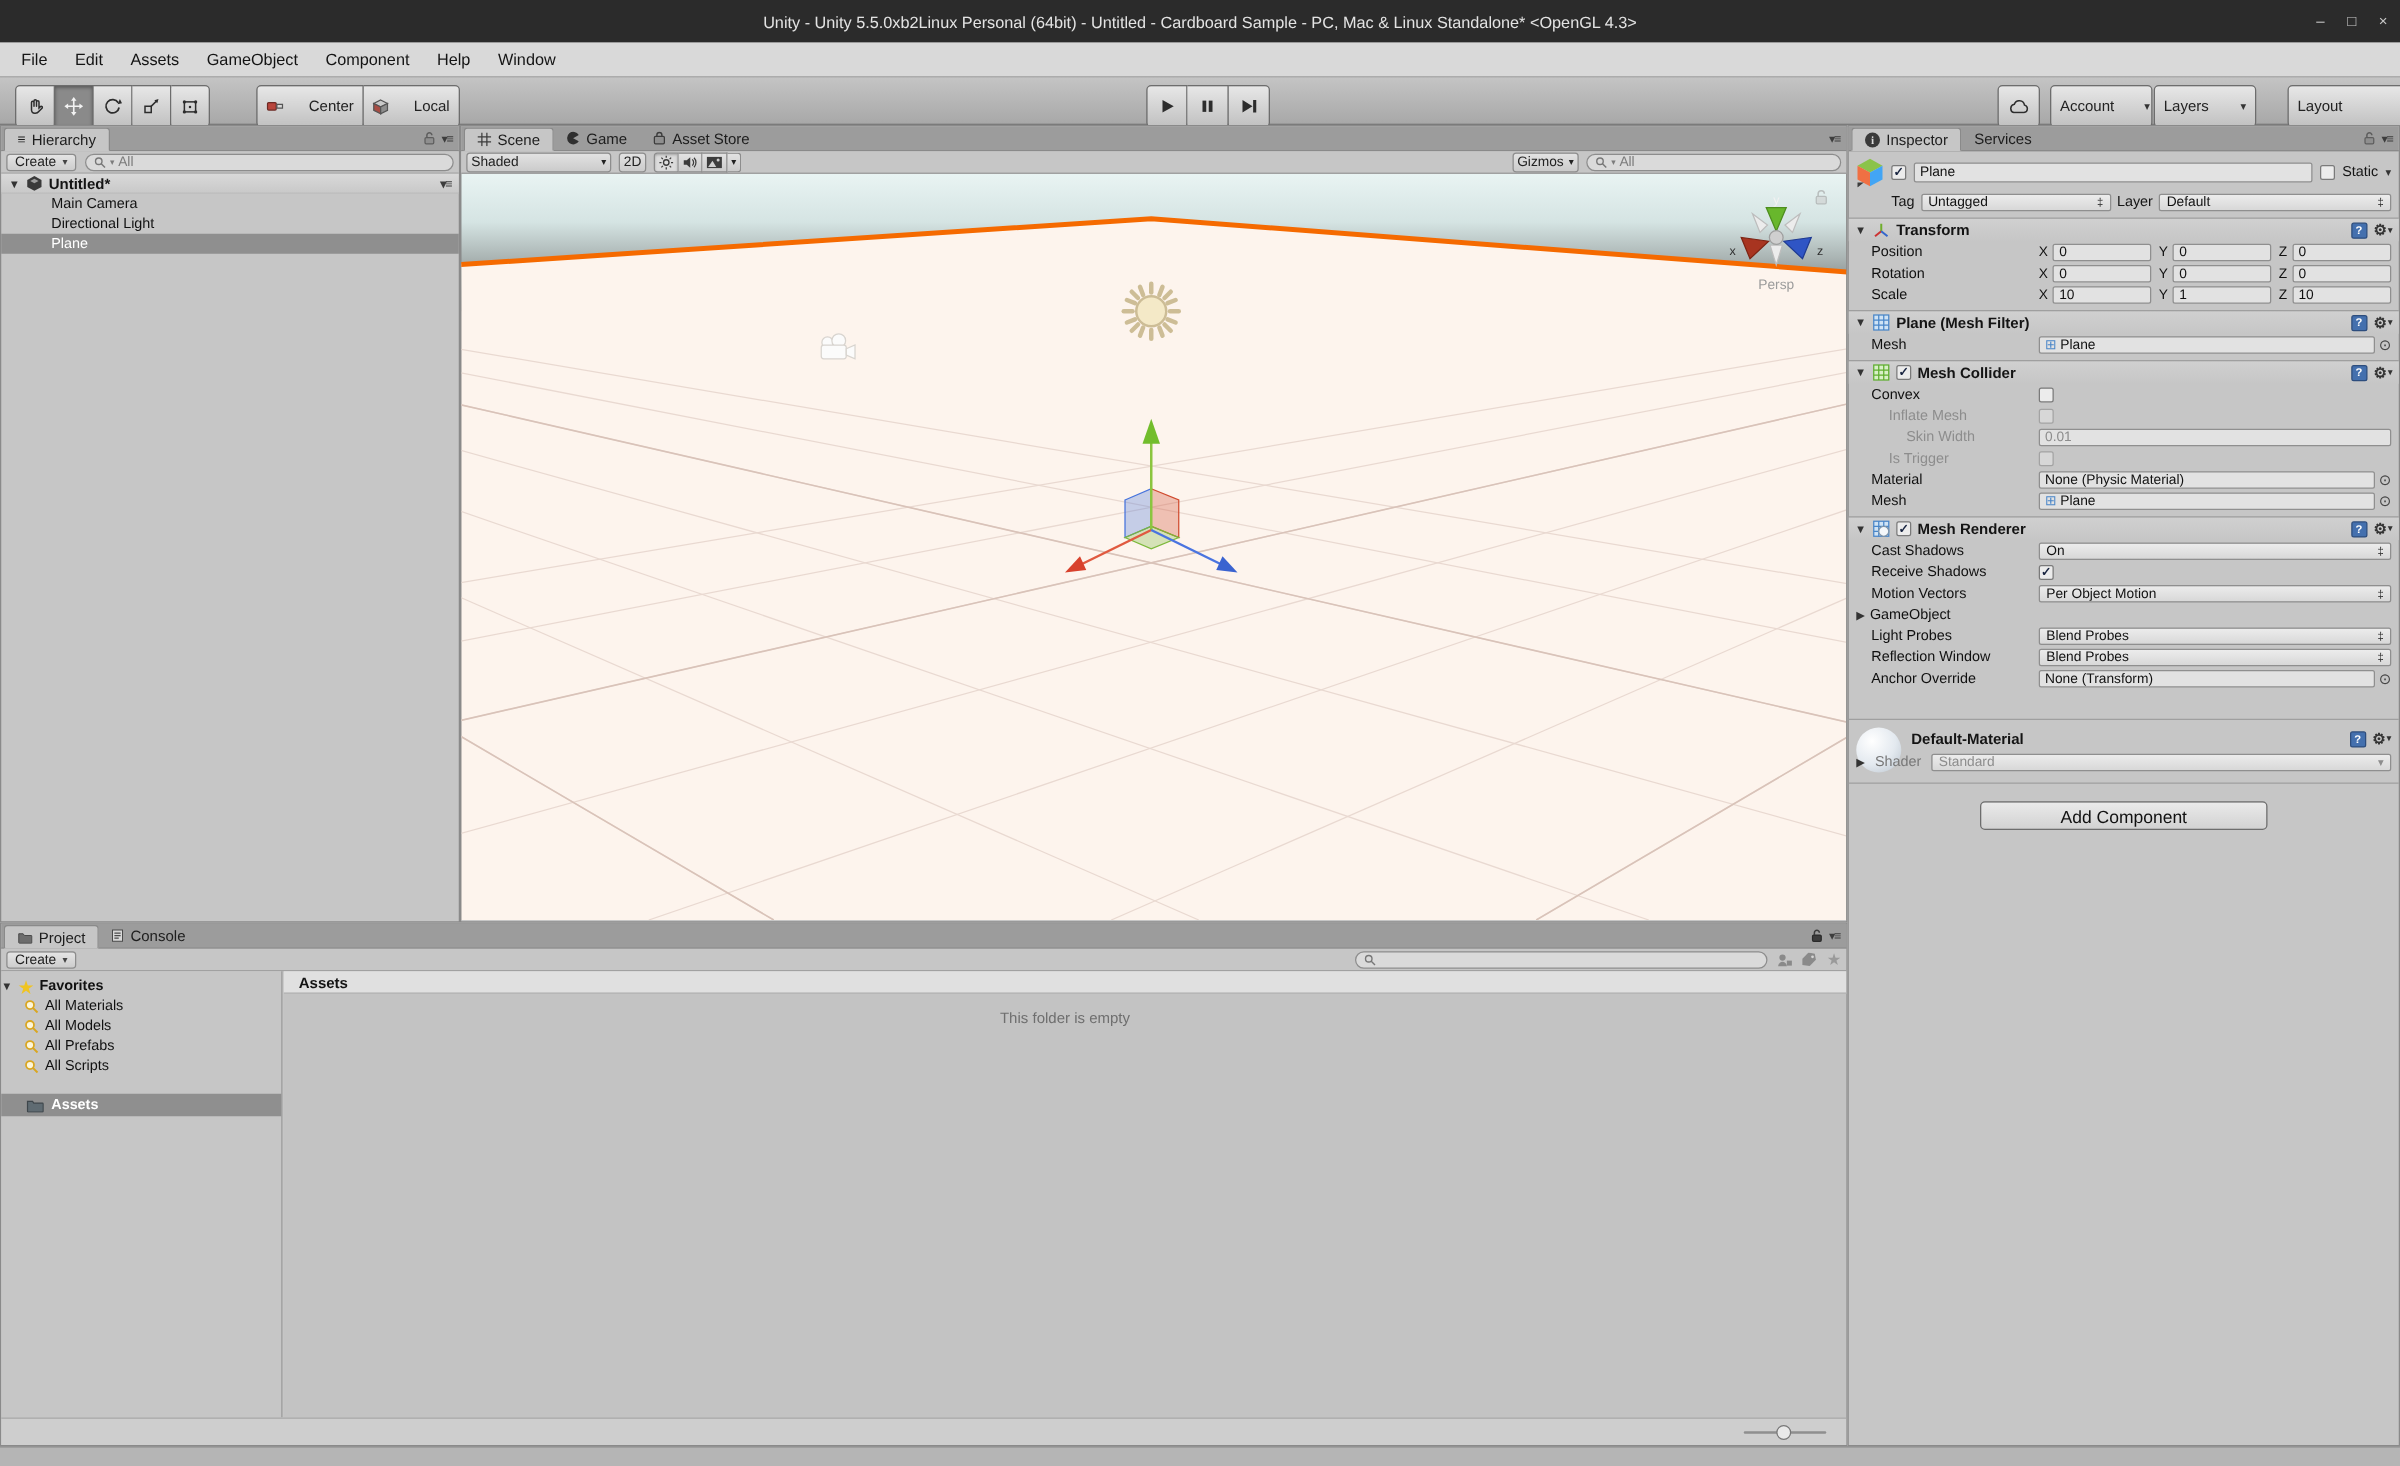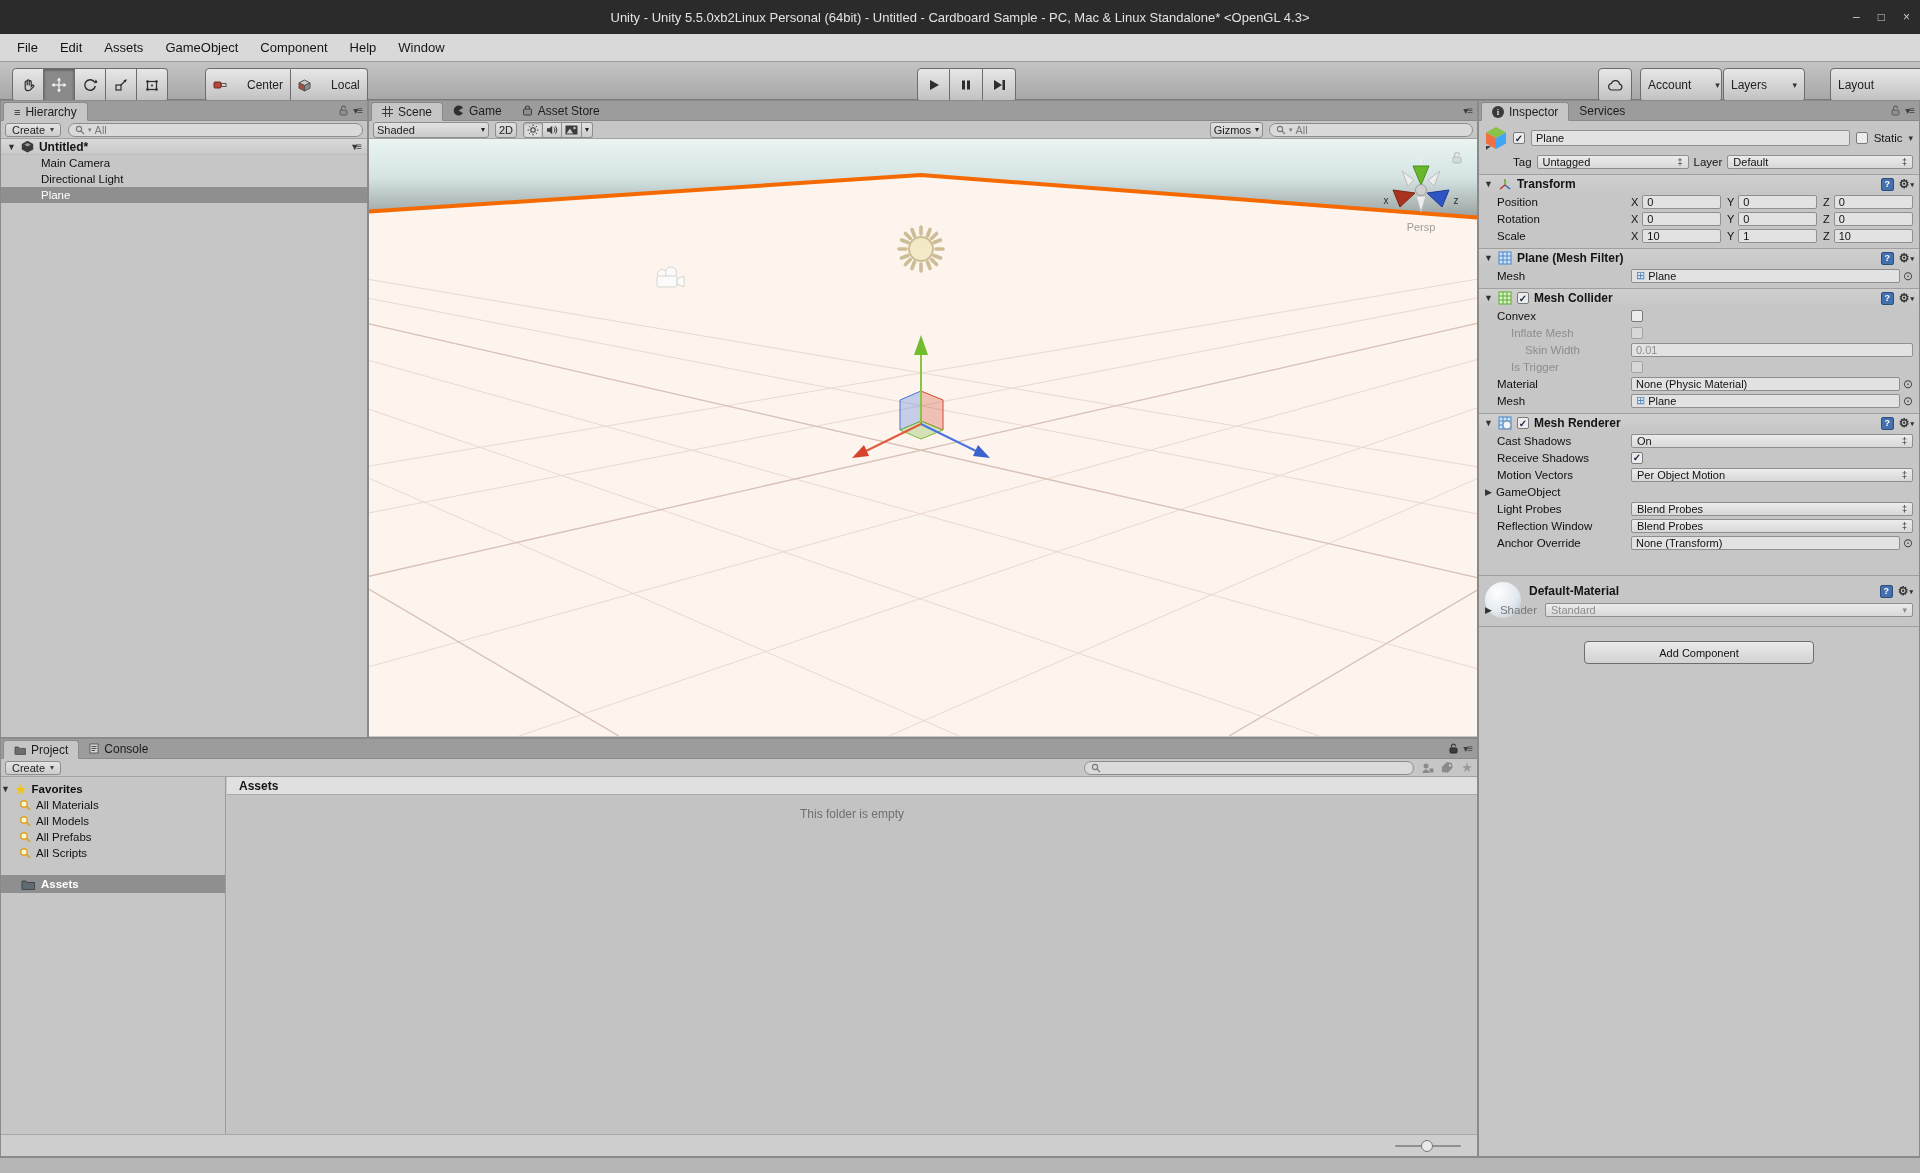--- a/index.html
+++ b/index.html
@@ -67,21 +67,21 @@
   .cb.disabled{opacity:.45}
   .chead{height:19px;display:flex;align-items:center;gap:5px;padding:0 5px;border-top:1px solid #9f9f9f;font-weight:bold;font-size:12px;background:linear-gradient(#d0d0d0,#c6c6c6)}
   .chead .spacer{margin-left:auto}
   .help{width:13px;height:13px;background:#4470ae;border:1px solid #2d4d7d;border-radius:2px;color:#fff;font-size:9px;font-weight:bold;display:flex;align-items:center;justify-content:center;flex:none}
   .gear{font-size:12px;color:#333;display:flex;align-items:flex-start;gap:1px;line-height:1}
   .gear .dd{font-size:7px;margin-top:3px}
   .picker{font-size:12px;color:#444;margin-left:3px;flex:none;line-height:1}
   .vec3{flex:1;display:flex;gap:6px;min-width:0}
   .axiscell{flex:1;display:flex;align-items:center;gap:4px;min-width:0}
   .axiscell .axletter{font-size:11px;color:#111}
-  .addcomp{width:230px;height:23px;margin:14px auto 0;background:linear-gradient(#eaeaea,#d2d2d2);border:1px solid #6d6d6d;border-radius:4px;display:flex;align-items:center;justify-content:center;font-size:11px;color:#111}
+  .addcomp{width:230px;height:23px;margin:14px auto 0;background:linear-gradient(#eaeaea,#d2d2d2);border:1px solid #6d6d6d;border-radius:4px;display:flex;align-items:center;justify-content:center;font-size:14px;color:#111}
   .matsphere{width:36px;height:36px;border-radius:50%;background:radial-gradient(circle at 35% 30%,#ffffff,#e3e9ef 55%,#b9c3cd);flex:none}
 
   
   .prow{height:16px;display:flex;align-items:center;gap:5px;font-size:11.5px;padding-left:36px;color:#111}
   .prow .micon{margin-left:-18px}
   .proj-assets-row{height:18px;display:flex;align-items:center;gap:6px;background:#8f8f8f;color:#fff;font-weight:bold;font-size:11.5px;padding-left:20px;margin-top:14px}
   .assets-header{height:18px;background:#e0e0e0;border-bottom:1px solid #ababab;display:flex;align-items:center;padding-left:12px;font-weight:bold;font-size:12px}
   .bottomstrip{position:absolute;left:0;bottom:0;width:100%;height:22px;background:#cecece;border-top:1px solid #a6a6a6}
   .zoomslider{position:absolute;right:16px;top:4px;width:66px;height:14px}
   .zoomslider .track{position:absolute;left:0;right:0;top:6px;height:2px;background:#8f8f8f;border-radius:1px}

